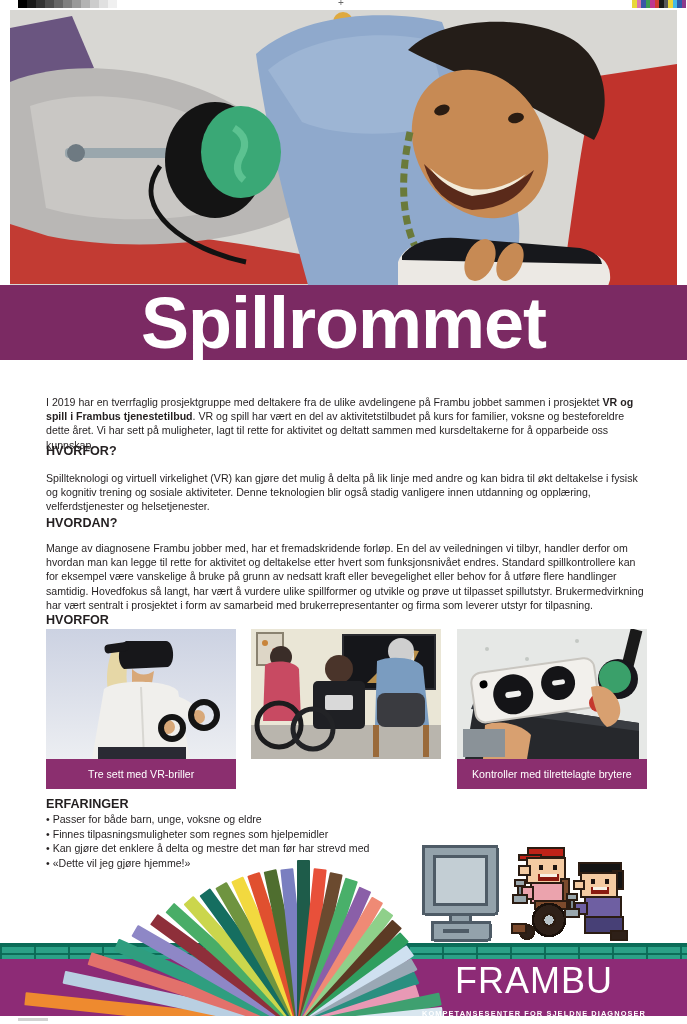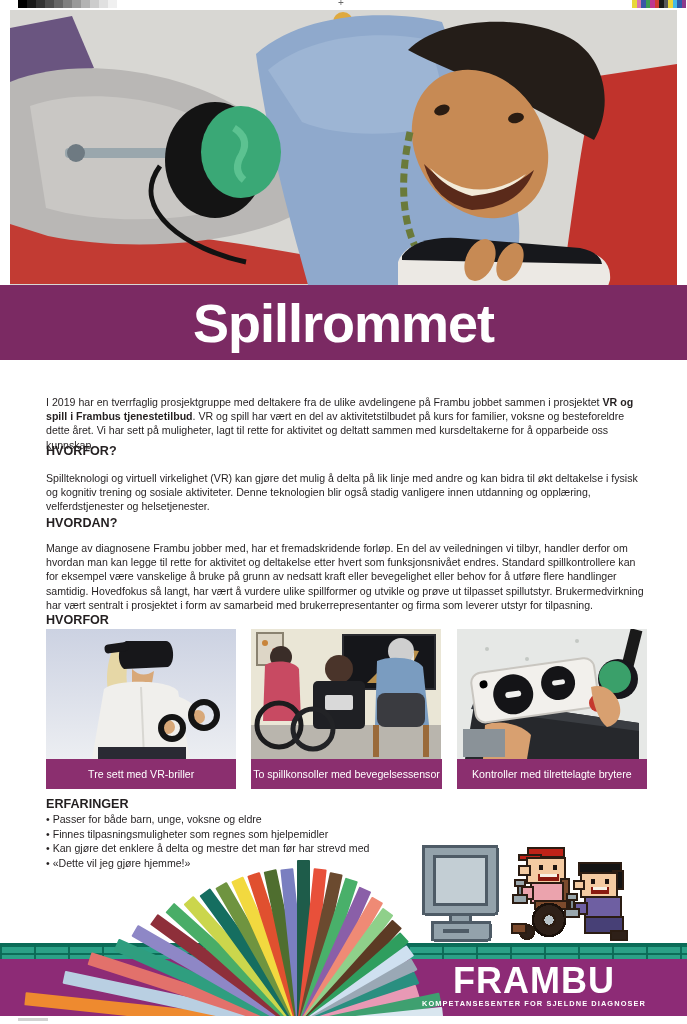--- a/index.html
+++ b/index.html
@@ -10,21 +10,21 @@
   .graybar span{width:9px;height:8px;display:block;}
   .colorbar{position:absolute;left:632px;top:0;height:8px;display:flex;}
   .colorbar span{width:4.5px;height:8px;display:block;}
   .regmark{position:absolute;left:338px;top:-3px;font-size:10px;color:#666;}
   
   .hero{position:absolute;left:10px;top:10px;width:667px;height:275px;overflow:hidden;}
   .hero svg{display:block;}
   
   .banner{position:absolute;left:0;top:285px;width:687px;height:75px;background:#7b2a63;
           display:flex;align-items:center;justify-content:center;}
-  .banner h1{margin:8px;color:#fff;font-size:54px;font-weight:700;letter-spacing:-1px;}
+  .banner h1{margin:8px;color:#fff;font-size:72px;font-weight:700;letter-spacing:-1px;}
   
   .para{position:absolute;left:46px;width:601px;font-size:10.6px;line-height:14.4px;}
   .h2{position:absolute;left:46px;font-size:12.6px;font-weight:700;}
   
   .photo-row{position:absolute;left:46px;top:629px;width:601px;display:flex;gap:15px;}
   .photo-card{margin:0;width:216px;}
   .photo-card .photo{width:190px;height:130px;overflow:hidden;background:#dcdce4;}
   .photo-card figcaption{height:30px;background:#8b2f6f;color:#fff;font-size:10.6px;
           display:flex;align-items:center;justify-content:center;}
   
@@ -35,22 +35,22 @@
   .pixelart{position:absolute;left:415px;top:843px;width:230px;height:100px;}
   .ledge{position:absolute;left:0;top:943px;width:687px;height:16px;background-color:#2ba187;
          border-top:2px solid #0a6b57;
          background-image:
            repeating-linear-gradient(90deg, rgba(11,106,86,.95) 0 2px, transparent 2px 34px),
            repeating-linear-gradient(0deg, transparent 0 6px, rgba(11,106,86,.95) 6px 8px);}
   .footer{position:absolute;left:0;top:959px;width:687px;height:57px;background:#8d2b76;}
   .fan{position:absolute;left:0;top:853px;width:687px;height:163px;overflow:hidden;pointer-events:none;}
   .stick{position:absolute;left:297px;width:13px;transform-origin:50% 100%;border-radius:1px;}
   .frambu{position:absolute;left:420px;top:964px;width:228px;text-align:center;color:#fff;}
-  .frambu .logo-text{font-size:36px;font-weight:700;letter-spacing:1px;line-height:34px;}
-  .frambu .logo-tagline{font-size:7.4px;font-weight:700;letter-spacing:1.1px;margin-top:1px;}
+  .frambu .logo-text{font-size:36px;font-weight:400;letter-spacing:1px;line-height:34px;}
+  .frambu .logo-tagline{font-size:7.4px;font-weight:700;letter-spacing:1.1px;margin-top:11px;}
   .slug{position:absolute;left:18px;top:1018px;width:30px;height:3px;background:#d2d2d2;}
 </style>
 </head>
 <body>
 
 <div class="page">
 
   <div class="graybar" id="graybar">
       <span style="background: rgb(0, 0, 0);"></span>
       <span style="background: rgb(26, 26, 26);"></span>
@@ -182,21 +182,20 @@
           <rect x="74" y="66" width="28" height="15" rx="2" fill="#d9d9d9"></rect>
           <circle cx="62" cy="100" r="20" fill="none" stroke="#222326" stroke-width="5"></circle>
 
           <circle cx="150" cy="22" r="13" fill="#cfcfcf"></circle>
           <path d="M126,32 C138,26 166,28 172,38 L178,96 L124,96 Z" fill="#7a9cc0"></path>
           <rect x="126" y="64" width="48" height="34" rx="8" fill="#3a3b40"></rect>
           <rect x="122" y="96" width="6" height="32" fill="#9a6a3a"></rect>
           <rect x="172" y="96" width="6" height="32" fill="#9a6a3a"></rect>
         </svg>
       </div>
-      <figcaption>To spillkonsoller med bevegelsessensor</figcaption>
     </figure>
 
     <figure class="photo-card">
       <div class="photo">
         <svg width="190" height="130" viewBox="0 0 190 130">
           <rect width="190" height="130" fill="#e6e8e6"></rect>
           <circle cx="30" cy="20" r="2" fill="#c4c8c4"></circle>
             <circle cx="120" cy="12" r="2" fill="#c4c8c4"></circle>
             <circle cx="70" cy="30" r="2" fill="#c4c8c4"></circle>
           <rect x="168" y="0" width="12" height="46" transform="rotate(14 174 23)" fill="#1a1a1a"></rect>

